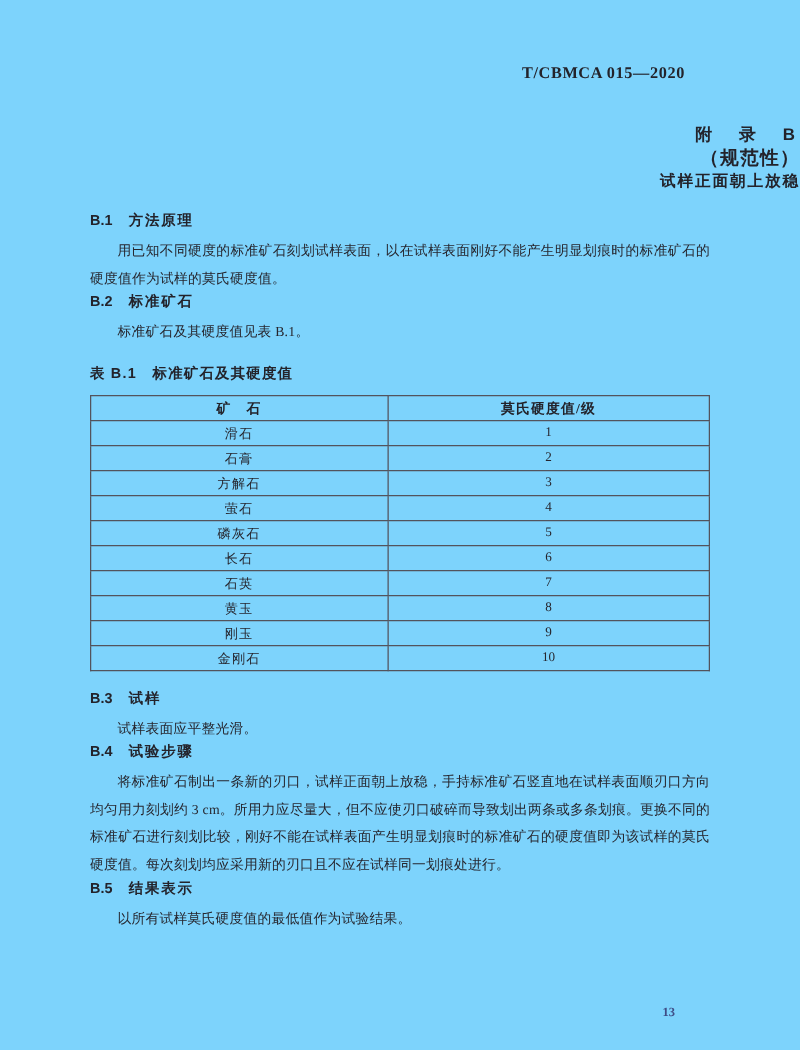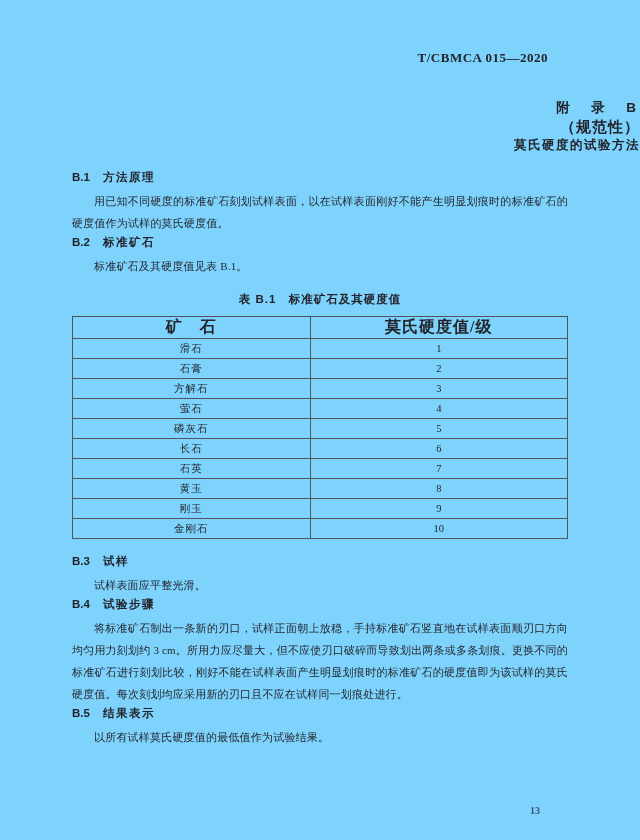--- a/index.html
+++ b/index.html
@@ -47,21 +47,20 @@
     margin:5px 0 0;
     font-size:11px;
     line-height:22px;
     text-align:justify;
     text-indent:2em;
     letter-spacing:0.2px;
     color:#26262e;
   }
   .tbl-caption {
     margin:14px 0 0;
-    text-align:center;
     font-family:"Liberation Sans","DejaVu Sans",sans-serif;
     font-weight:bold;
     font-size:11.5px;
     line-height:16px;
     letter-spacing:1px;
     color:#23232b;
   }
   table.data {
     margin-top:9px;
     width:100%;
@@ -71,21 +70,21 @@
   table.data th, table.data td {
     border:1px solid #53535c;
     height:19px;
     text-align:center;
     vertical-align:middle;
     padding:0;
   }
   table.data th {
     font-family:Liberation Serif, serif;
     font-weight:bold;
-    font-size:16px;
+    font-size:11px;
     letter-spacing:1px;
     color:#23232b;
     margin-top:28px;
   }
   table.data td { font-size:10.5px; color:#26262e;text-align:center; }
   td.mineral { letter-spacing:1px; }
   .col-mineral { width:48%; }
   .col-value { width:52%; }
   .page-num {
     position:absolute;
@@ -99,21 +98,21 @@
 </head>
 <body>
 
 <div class="page">
 
   <div class="doc-ref">T/CBMCA 015—2020</div>
 
   <div class="title-block">
     <div class="title-line1">附　录　B</div>
     <div class="title-line2">（规范性）</div>
-    <div class="title-line3">莫氏硬度的试验方法</div>
+    <div class="title-line3">试样正面朝上放稳</div>
   </div>
 
   <div class="content">
 
     <h3 class="sec-h mt14"><span class="sec-id">B.1</span><span>方法原理</span></h3>
     <p class="para">用已知不同硬度的标准矿石刻划试样表面，以在试样表面刚好不能产生明显划痕时的标准矿石的硬度值作为试样的莫氏硬度值。</p>
 
     <h3 class="sec-h"><span class="sec-id">B.2</span><span>标准矿石</span></h3>
     <p class="para">标准矿石及其硬度值见表 B.1。</p>
 

